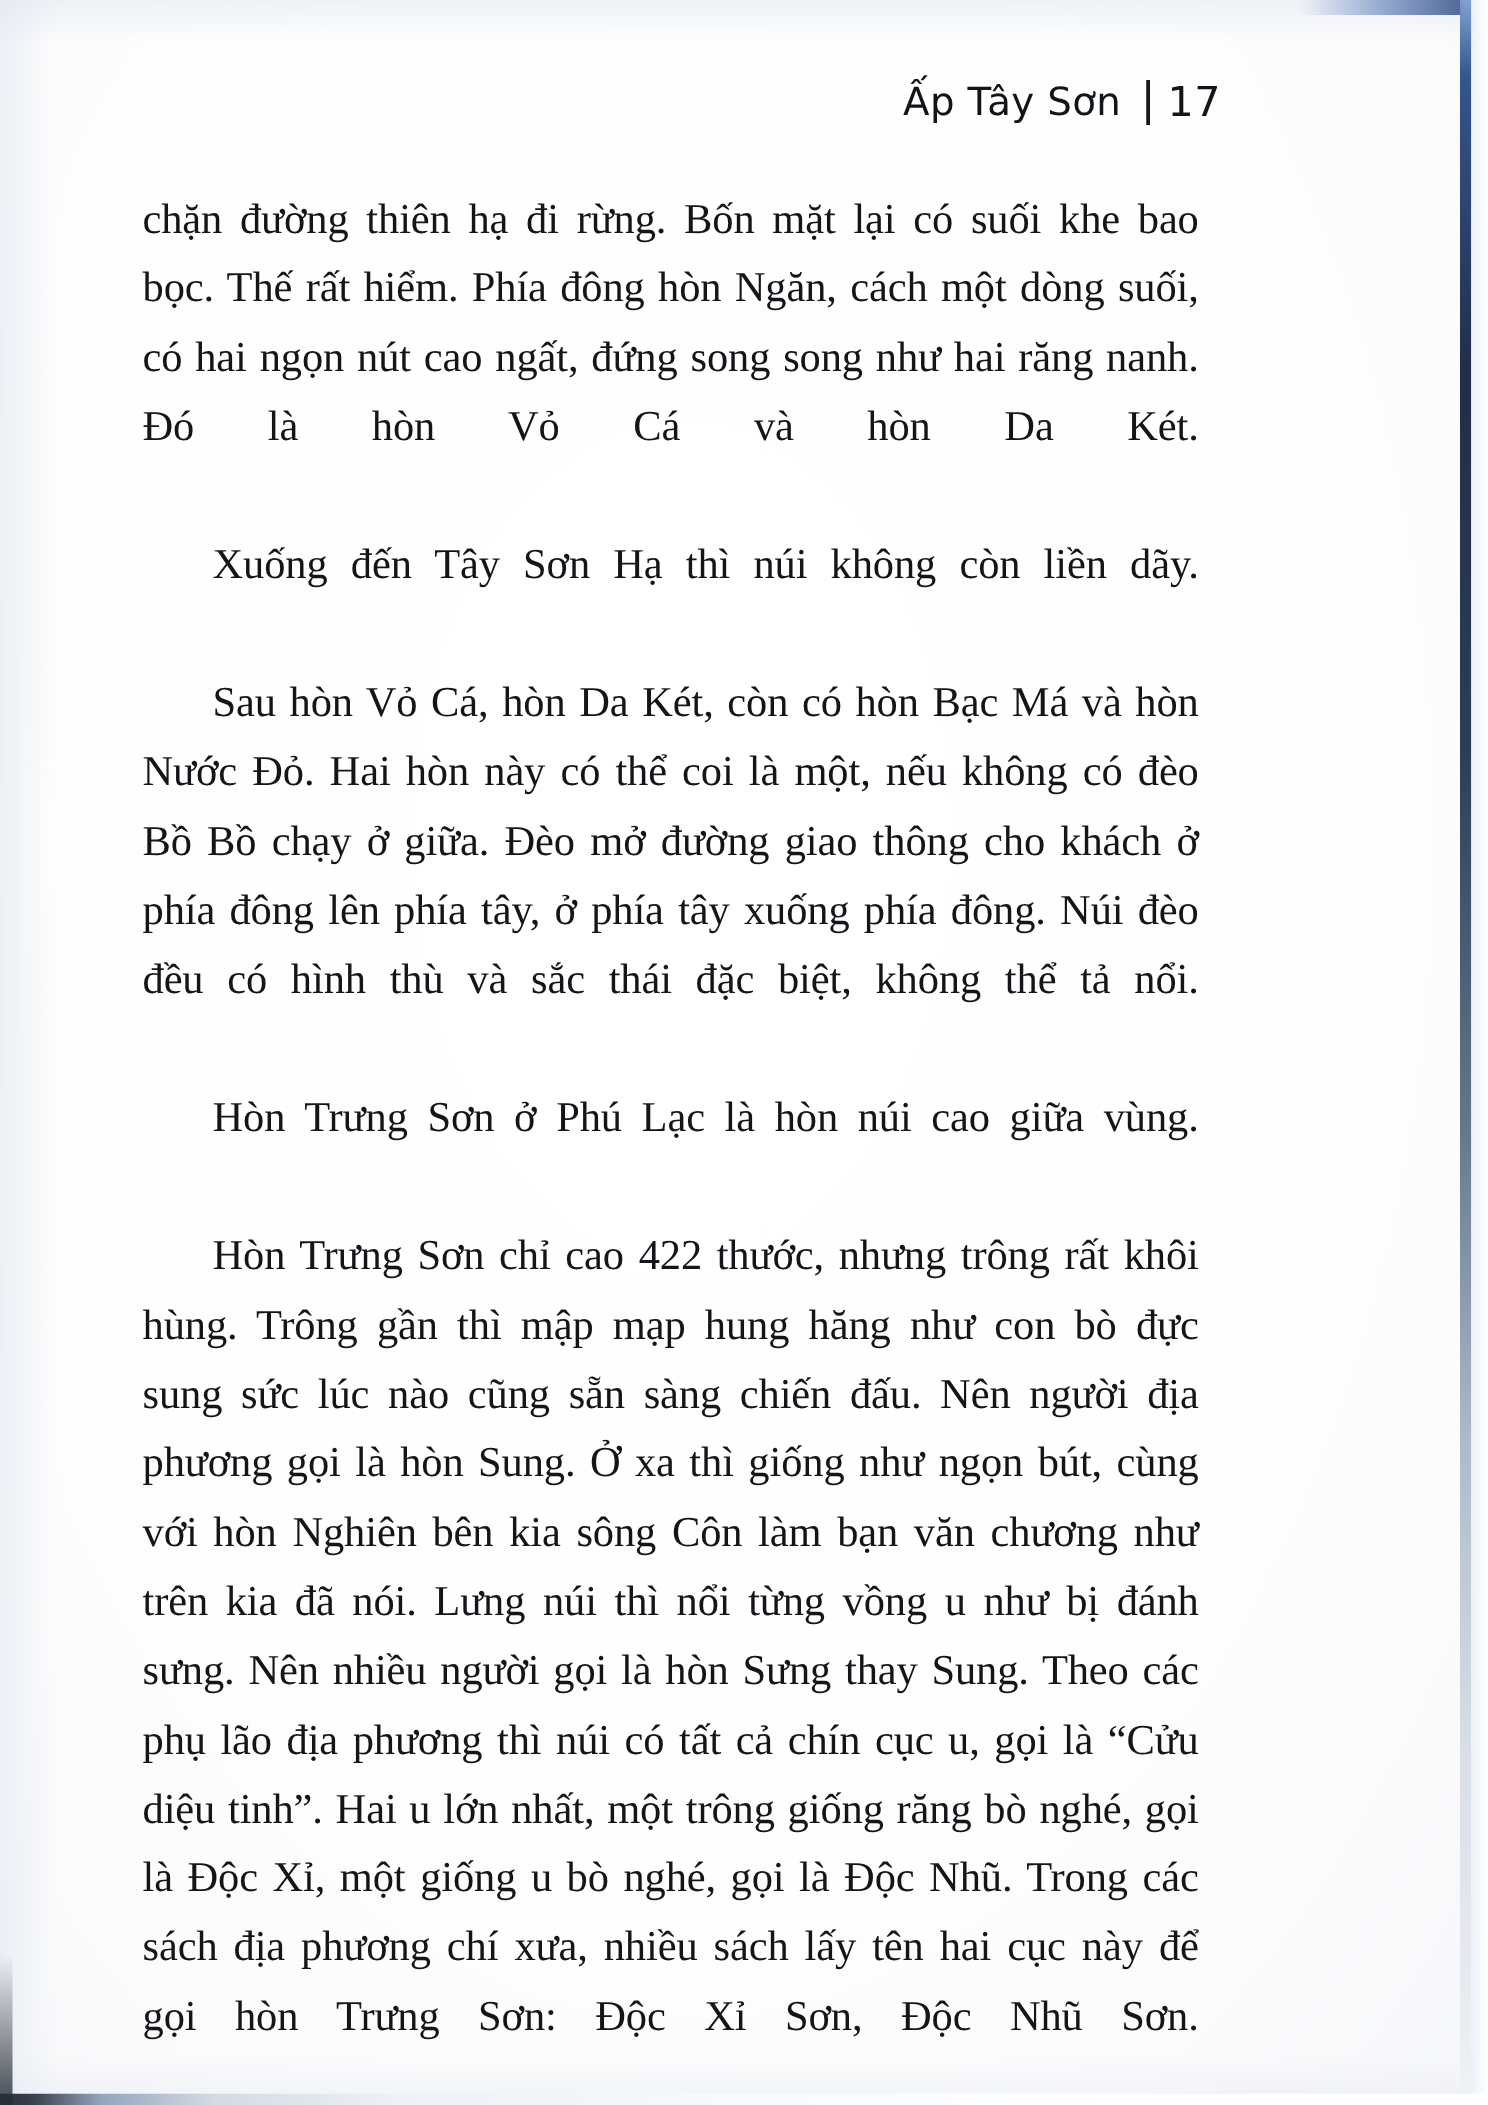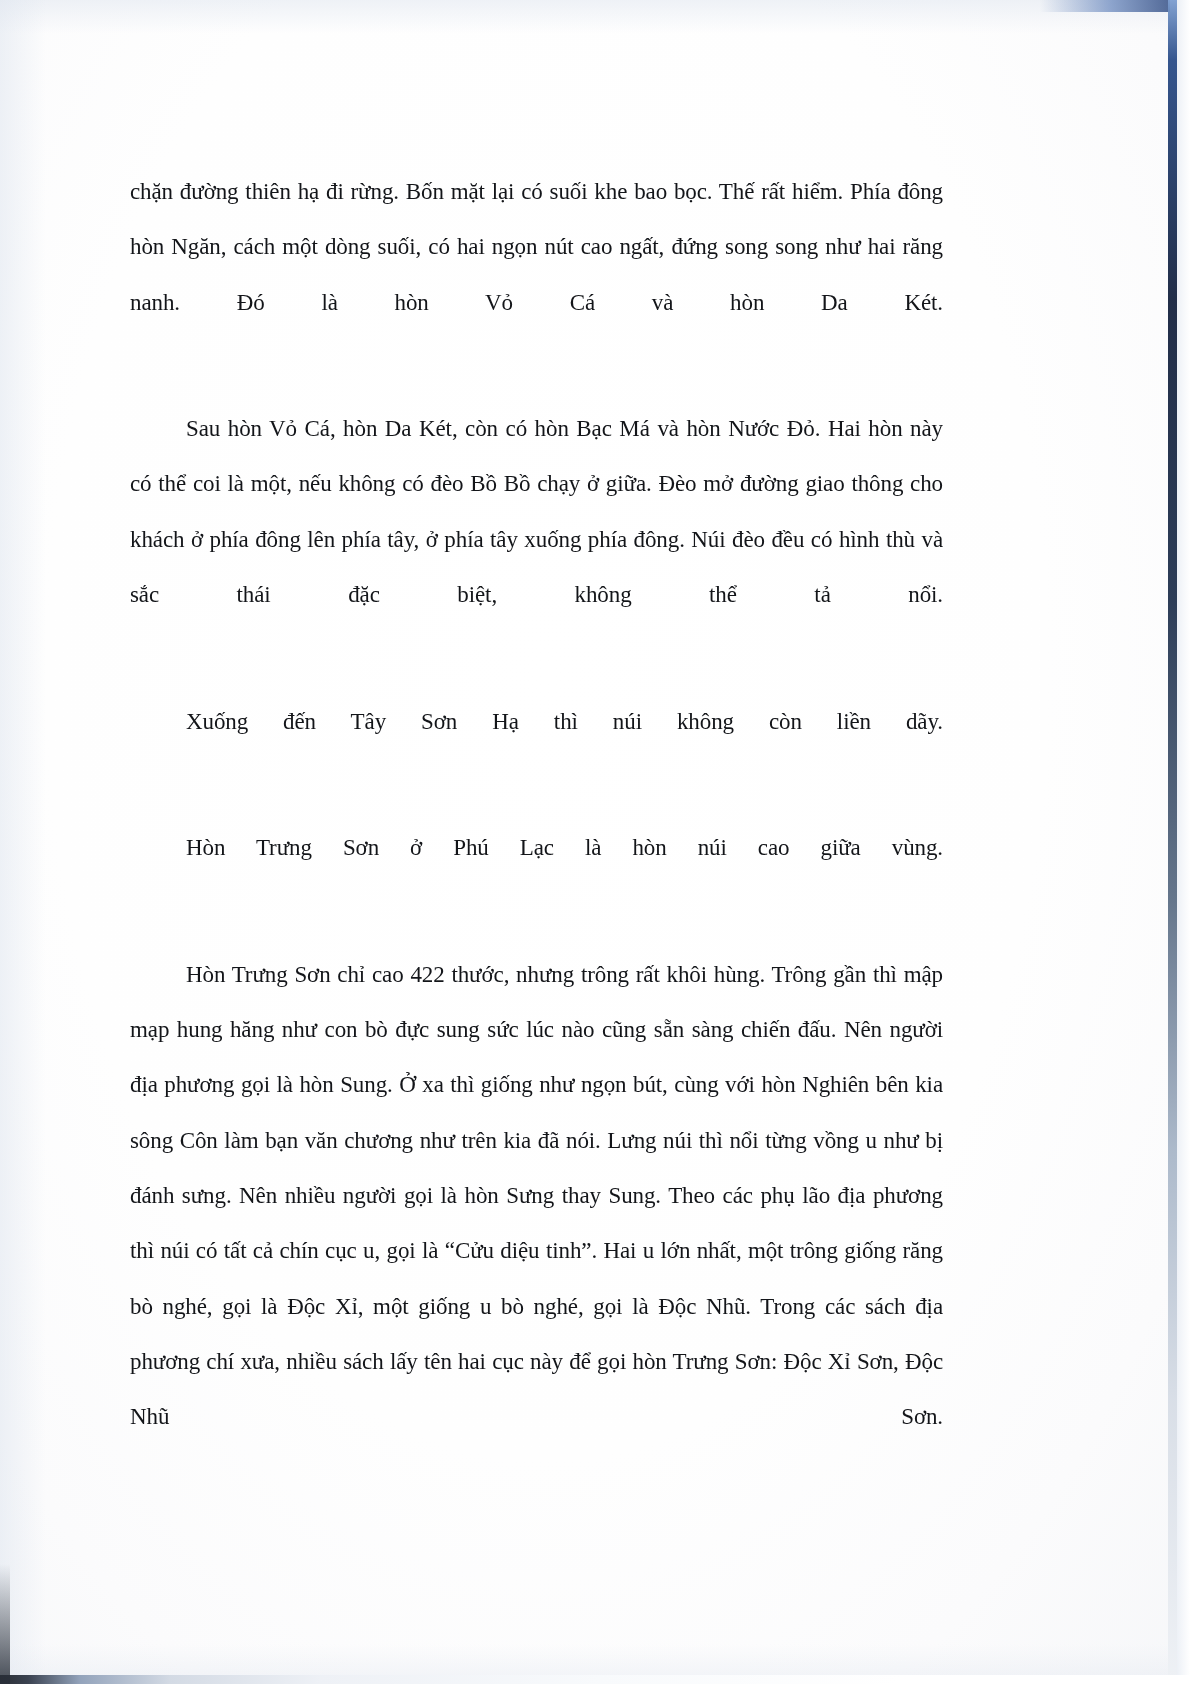--- a/index.html
+++ b/index.html
@@ -140,24 +140,24 @@
   }
 
   
   .body-col {
     position: absolute;
     left: 114px;
     top: 148px;
     width: 845px;
   }
   p.para {
-    margin: 16px;
+    margin: 0;
     text-align: justify;
     text-justify: inter-word;
-    font-size: 23px;
+    font-size: 34px;
     line-height: 55.3px;
     color: #131519;
     letter-spacing: -0.1px;
     word-spacing: 0.5px;
   }
   p.para.indent {
     text-indent: 56px;
   }
   
   p.para::after {
@@ -175,22 +175,27 @@
   <div class="scan-shade-top"></div>
   <div class="scan-shade-left"></div>
   <div class="scan-shade-bottom"></div>
 
   <div class="edge-top-blue"></div>
   <div class="edge-strip"></div>
   <div class="edge-strip-outer"></div>
   <div class="bottom-edge"></div>
   <div class="left-edge"></div>
 
+  <div class="header">
+    <span class="header-title">Ấp Tây Sơn</span>
+    <span class="header-rule"></span>
+    <span class="header-pageno">17</span>
+  </div>
 
   <div class="body-col" id="body-col">
       <p class="para">chặn đường thiên hạ đi rừng. Bốn mặt lại có suối khe bao bọc. Thế rất hiểm. Phía đông hòn Ngăn, cách một dòng suối, có hai ngọn nút cao ngất, đứng song song như hai răng nanh. Đó là hòn Vỏ Cá và hòn Da Két.</p>
+      <p class="para indent">Xuống đến Tây Sơn Hạ thì núi không còn liền dãy.</p>
       <p class="para indent">Sau hòn Vỏ Cá, hòn Da Két, còn có hòn Bạc Má và hòn Nước Đỏ. Hai hòn này có thể coi là một, nếu không có đèo Bồ Bồ chạy ở giữa. Đèo mở đường giao thông cho khách ở phía đông lên phía tây, ở phía tây xuống phía đông. Núi đèo đều có hình thù và sắc thái đặc biệt, không thể tả nổi.</p>
-      <p class="para indent">Xuống đến Tây Sơn Hạ thì núi không còn liền dãy.</p>
       <p class="para indent">Hòn Trưng Sơn ở Phú Lạc là hòn núi cao giữa vùng.</p>
       <p class="para indent">Hòn Trưng Sơn chỉ cao 422 thước, nhưng trông rất khôi hùng. Trông gần thì mập mạp hung hăng như con bò đực sung sức lúc nào cũng sẵn sàng chiến đấu. Nên người địa phương gọi là hòn Sung. Ở xa thì giống như ngọn bút, cùng với hòn Nghiên bên kia sông Côn làm bạn văn chương như trên kia đã nói. Lưng núi thì nổi từng vồng u như bị đánh sưng. Nên nhiều người gọi là hòn Sưng thay Sung. Theo các phụ lão địa phương thì núi có tất cả chín cục u, gọi là “Cửu diệu tinh”. Hai u lớn nhất, một trông giống răng bò nghé, gọi là Độc Xỉ, một giống u bò nghé, gọi là Độc Nhũ. Trong các sách địa phương chí xưa, nhiều sách lấy tên hai cục này để gọi hòn Trưng Sơn: Độc Xỉ Sơn, Độc Nhũ Sơn.</p>
     </div>
 
 </div>
 
 </body></html>

